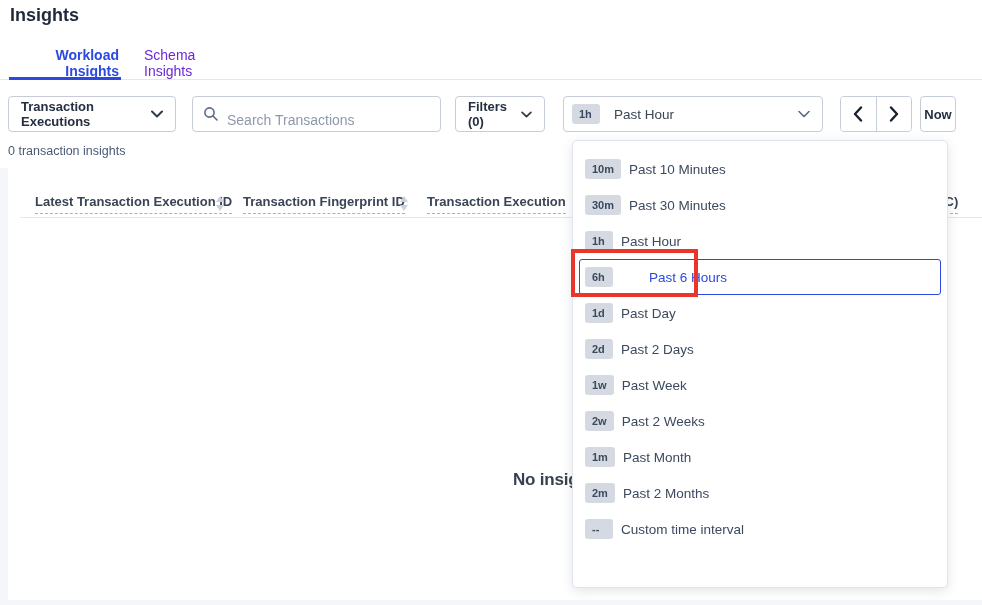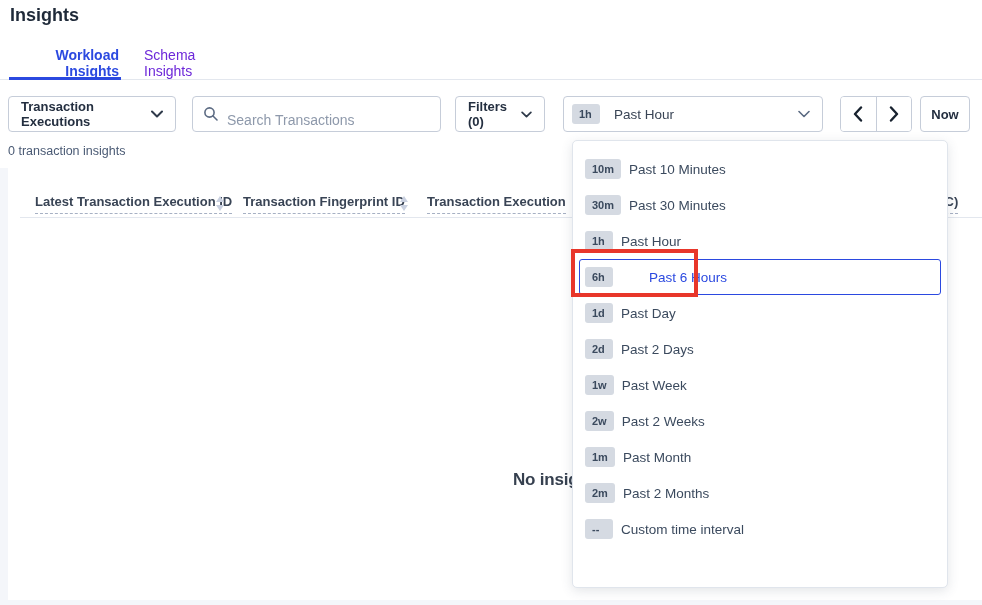--- a/index.html
+++ b/index.html
@@ -24,21 +24,21 @@
   .search-box input { border:none; outline:none; font-family:"Liberation Sans",sans-serif;
                       font-size:14px; color:#394455; width:200px; margin-left:8px; background:transparent;margin-top:12px; }
   .search-box input::placeholder { color:#8e99ab; }
   .filters-btn { left:455px; width:90px; padding:0 12px; justify-content:space-between; cursor:pointer; }
   .time-select { left:563px; width:260px; padding:0 12px 0 8px; cursor:pointer; }
   .time-select .badge { margin-right:14px; }
   .time-select .chev { margin-left:auto; }
   .nav-group { left:840px; width:72px; padding:0; overflow:hidden; }
   .nav-btn { width:36px; height:34px; display:flex; align-items:center; justify-content:center; cursor:pointer; background:#fff; }
   .nav-btn + .nav-btn { border-left:1px solid #c6cdd9; }
-  .now-btn { left:920px; width:50px; justify-content:center; font-weight:700; cursor:pointer; }
+  .now-btn { left:920px; width:36px; justify-content:center; font-weight:700; cursor:pointer; }
   .badge { background:#d5dae2; color:#3b4a5e; font-size:11px; font-weight:700;
            border-radius:3px; padding:4px 7px; min-width:28px; text-align:left; display:inline-block; }
   .summary { position:absolute; left:8px; top:144px; font-size:12.5px; color:#4a5a74; }
   
   .strip-left { position:absolute; left:0; top:168px; width:8px; height:432px; background:#f4f6fa; }
   .strip-bottom { position:absolute; left:0; top:600px; width:982px; height:5px; background:#f4f6fa; }
   
   .thead-line { position:absolute; left:20px; top:217px; width:962px; height:1px; background:#e3e7ee; }
   .th { position:absolute; top:194px; font-size:13px; font-weight:700; color:#394455;
         white-space:nowrap; cursor:pointer; }

